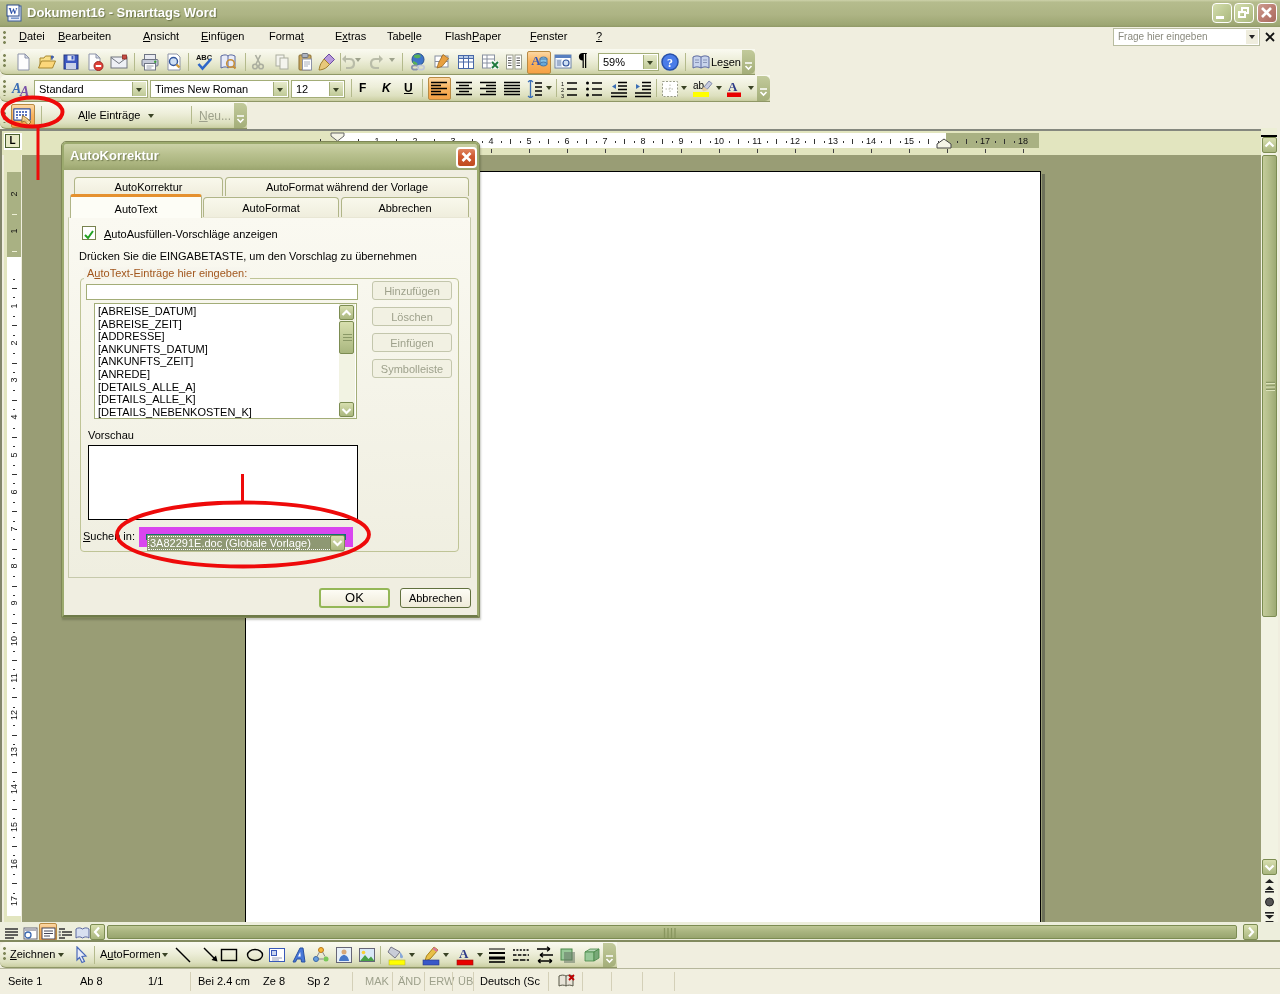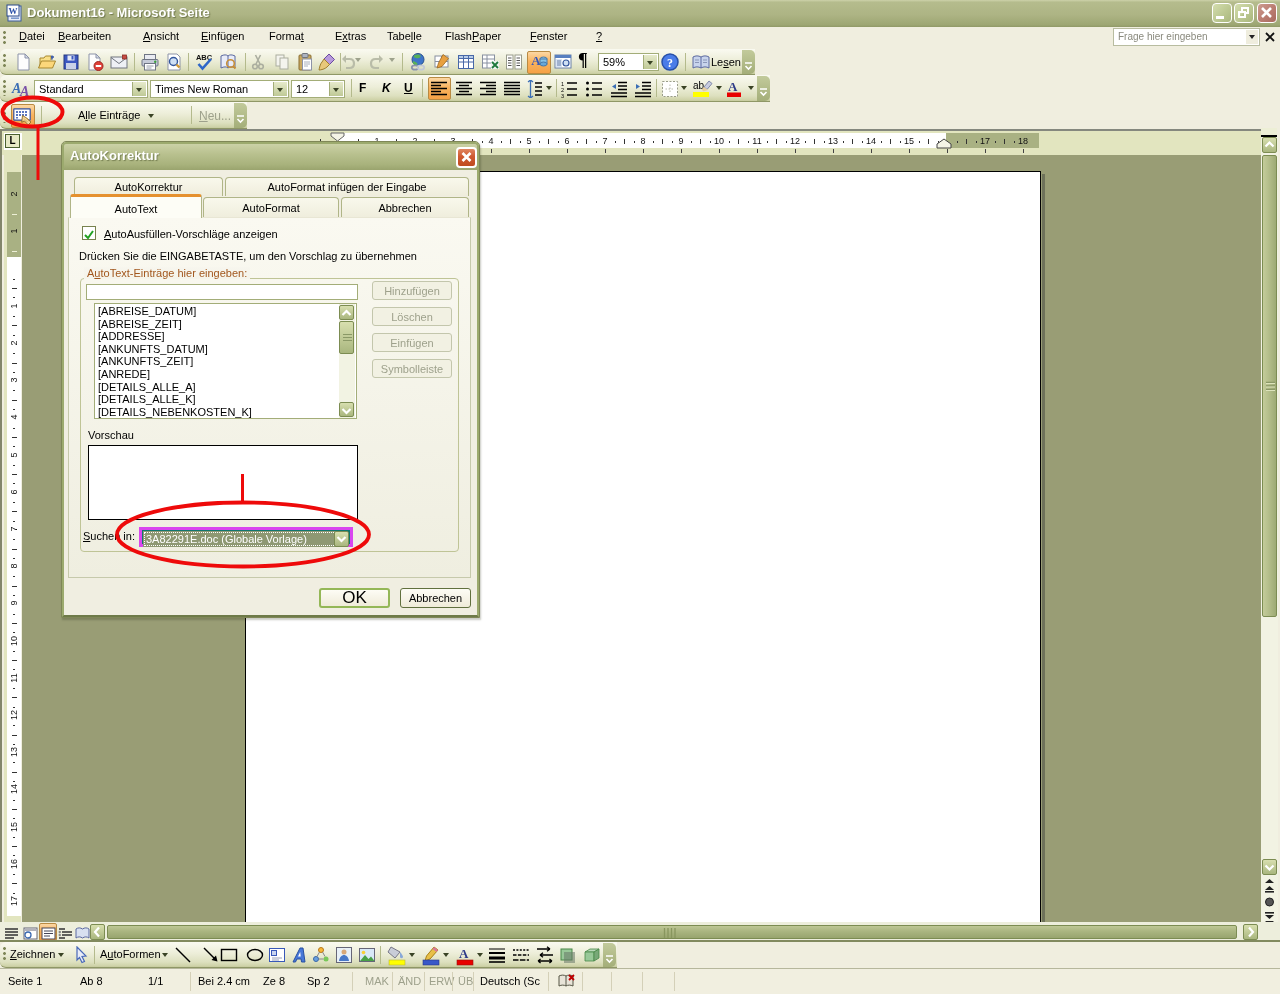--- a/index.html
+++ b/index.html
@@ -49,21 +49,21 @@
 </style>
 </head>
 <body>
 <div id="titlebar" class="abs">
   <svg class="abs" style="left:5px;top:4px" width="19" height="19" viewBox="0 0 19 19">
     <rect x="3" y="2" width="13" height="15" fill="#E8EDF8" stroke="#3A5A9C"></rect>
     <rect x="2" y="1" width="12" height="11" fill="#fff" stroke="#2B4A8C"></rect>
     <text x="8" y="10" font-size="9" font-weight="bold" fill="#2B50A8" text-anchor="middle" font-family="Liberation Serif">W</text>
     <rect x="6" y="13.5" width="8" height="1.4" fill="#7090C8"></rect>
   </svg>
-  <span class="ttext abs">Dokument16 - Microsoft Seite</span>
+  <span class="ttext abs">Dokument16 - Smarttags Word</span>
   <div id="btnmin" class="winbtn abs" style="left:1212px;">
       <div class="abs" style="left:3px;top:12px;width:8px;height:3px;background:#fff"></div>
     </div>
   <div id="btnmax" class="winbtn abs" style="left:1234px;">
     <div class="abs" style="left:6px;top:3px;width:8px;height:7px;border:2px solid #fff;box-sizing:border-box"></div>
     <div class="abs" style="left:3px;top:7px;width:8px;height:7px;border:2px solid #fff;box-sizing:border-box;background:linear-gradient(135deg,#D4DDAE,#A9B77C)"></div>
   </div>
   <div id="btnclose" class="winbtn abs" style="left:1257px"><svg width="17" height="17" viewBox="0 0 17 17">
         <path d="M4 4L13 13M13 4L4 13" stroke="#fff" stroke-width="2.6"></path>
       </svg></div>
@@ -719,21 +719,21 @@
   <div class="abs" style="left:646px;top:3px;width:28px;height:19px;border-right:1px solid #D4D0B8"></div>
 </div>
 <div id="dialog" class="abs">
   <div id="dlgtitle" class="abs">
       <span>AutoKorrektur</span>
     </div>
   <div id="dlgclose" class="abs"><svg width="17" height="16" viewBox="0 0 17 16">
         <path d="M4.5 4L12.5 12M12.5 4L4.5 12" stroke="#fff" stroke-width="2.6"></path>
       </svg></div>
   <div class="tab abs" style="left:12px;top:35px;width:149px;height:19px;line-height:19px">AutoKorrektur</div>
-  <div class="tab abs" style="left:163px;top:35px;width:244px;height:19px;line-height:19px">AutoFormat infügen der Eingabe</div>
+  <div class="tab abs" style="left:163px;top:35px;width:244px;height:19px;line-height:19px">AutoFormat während der Vorlage</div>
   <div class="tab abs" style="left:141px;top:55px;width:136px;height:21px;line-height:21px">AutoFormat</div>
   <div class="tab abs" style="left:279px;top:55px;width:128px;height:21px;line-height:21px">Abbrechen</div>
   <div id="tabpage" class="abs"></div>
   <div class="tab abs" style="left:8px;top:52px;width:132px;height:24px;line-height:24px;background:#FDFDF6;border-top:3px solid #E5912F;border-radius:3px 3px 0 0">AutoText</div>
   <div class="abs" style="left:20px;top:84px;width:14px;height:14px;background:#fff;border:1px solid #77824E;box-sizing:border-box"><svg width="12" height="12" viewBox="0 0 12 12">
         <path d="M2 6l3 3 5-7" stroke="#21A121" stroke-width="2" fill="none"></path>
       </svg></div>
   <span class="dlgtext abs" style="left:42px;top:86px"><span class="u">A</span>utoAusfüllen-Vorschläge anzeigen</span>
   <span class="dlgtext abs" style="left:17px;top:108px">Drücken Sie die EINGABETASTE, um den Vorschlag zu übernehmen</span>
   <div id="groupbox" class="abs"></div>
@@ -755,29 +755,29 @@
           </svg></div>
     </div>
   </div>
   <div class="disbtn abs" style="left:310px;top:139px;width:80px;height:19px;line-height:18px">Hinzufügen</div>
   <div class="disbtn abs" style="left:310px;top:165px;width:80px;height:19px;line-height:18px">Löschen</div>
   <div class="disbtn abs" style="left:310px;top:191px;width:80px;height:19px;line-height:18px">Einfügen</div>
   <div class="disbtn abs" style="left:310px;top:217px;width:80px;height:19px;line-height:18px">Symbolleiste</div>
   <span class="dlgtext abs" style="left:26px;top:287px">Vorschau</span>
   <div class="abs" style="left:26px;top:303px;width:270px;height:75px;background:#fff;border:1.5px solid #000;box-sizing:border-box"></div>
   <span class="dlgtext abs" style="left:21px;top:388px"><span class="u">S</span>uchen in:</span>
-  <div class="abs" style="left:77px;top:385px;width:214px;height:20px;background:#0f766e;border:3px solid #d946ef;box-sizing:border-box">
+  <div class="abs" style="left:77px;top:385px;width:214px;height:20px;background:#0f766e;border:7px solid #d946ef;box-sizing:border-box">
     <div class="abs" style="left:1px;top:1px;width:196px;height:16px;background:#8E9873;outline:1px dotted #fff;outline-offset:-2px">
         <span class="abs" style="left:3px;top:2px;font-size:11px;color:#fff">3A82291E.doc (Globale Vorlage)</span>
       </div>
     <div class="scrollbtn abs" style="right:1px;top:1px;width:15px;height:16px"><svg width="13" height="14" viewBox="0 0 13 14">
           <path d="M2.5 5L6.5 9L10.5 5" stroke="#fff" stroke-width="2.2" fill="none"></path>
         </svg></div>
   </div>
-  <div class="abs" style="left:257px;top:446px;width:71px;height:20px;background:linear-gradient(#FDFCF5,#EFEBD9);border:2px solid #94B757;border-radius:3px;box-sizing:border-box;font-size:17px;text-align:center;line-height:16px">OK</div>
+  <div class="abs" style="left:257px;top:446px;width:71px;height:20px;background:linear-gradient(#FDFCF5,#EFEBD9);border:2px solid #94B757;border-radius:3px;box-sizing:border-box;font-size:13px;text-align:center;line-height:16px">OK</div>
   <div class="abs" style="left:338px;top:446px;width:71px;height:20px;background:linear-gradient(#FDFCF5,#EFEBD9);border:1px solid #61703E;border-radius:3px;box-sizing:border-box;font-size:11px;text-align:center;line-height:18px">Abbrechen</div>
 </div>
 
 <svg id="annot" class="abs" viewBox="0 0 1280 994">
   <ellipse cx="32.5" cy="112" rx="30" ry="14.5" fill="none" stroke="#EE0A0A" stroke-width="4"></ellipse>
   <line x1="38" y1="126" x2="38" y2="180" stroke="#EE0A0A" stroke-width="3"></line>
   <line x1="242.5" y1="474" x2="242.5" y2="503" stroke="#EE0A0A" stroke-width="3"></line>
   <ellipse cx="243" cy="534.5" rx="126" ry="32" fill="none" stroke="#EE0A0A" stroke-width="3.8"></ellipse>
 </svg>
 

